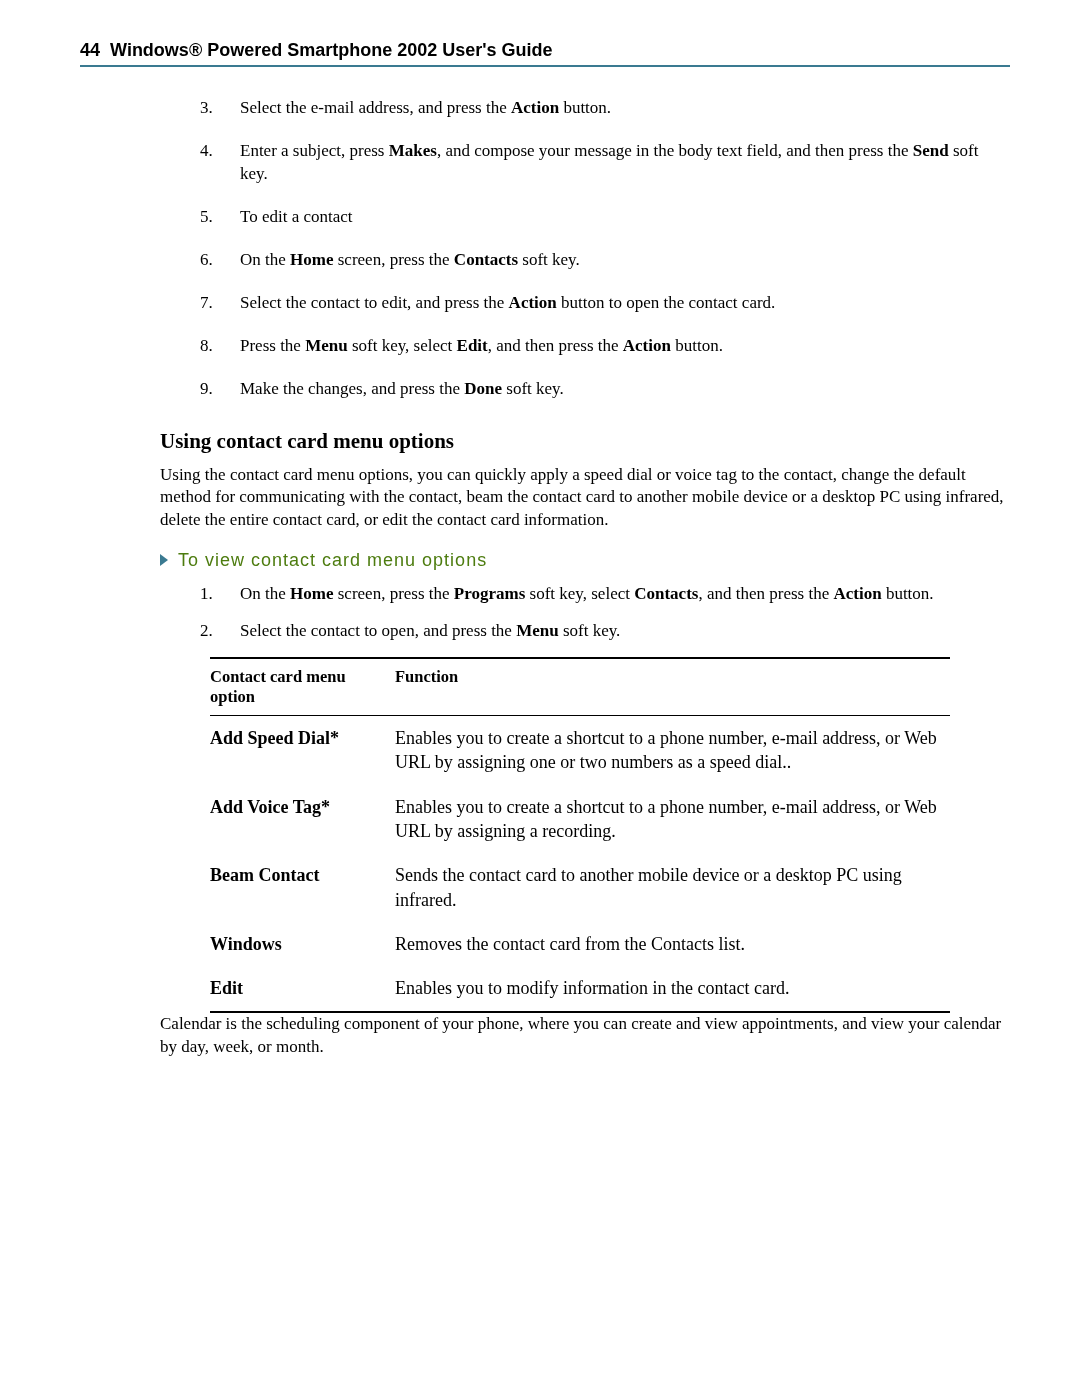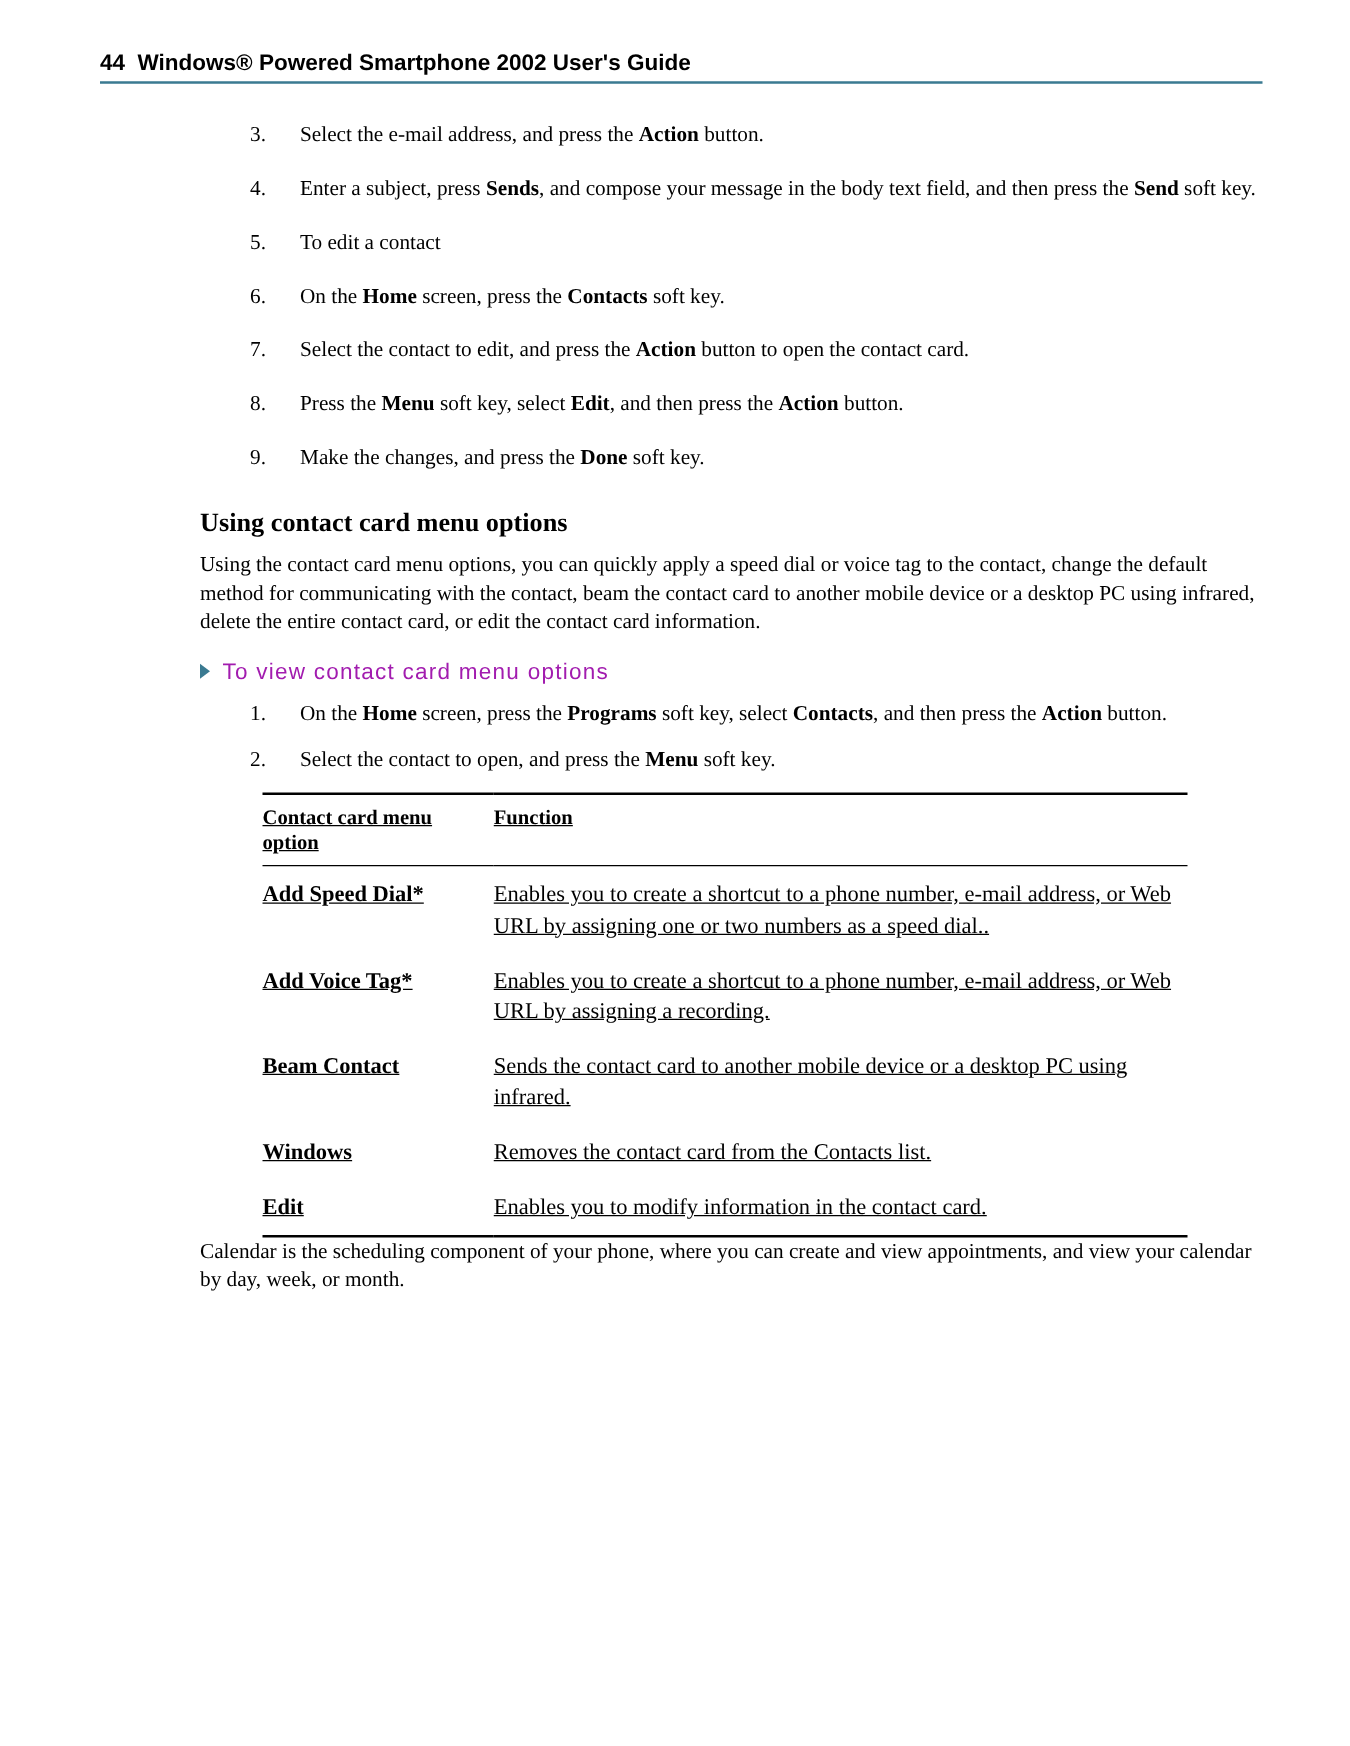--- a/index.html
+++ b/index.html
@@ -76,21 +76,21 @@
     font-weight: bold;
     font-size: 21px;
     margin: 14px 0 10px 0;
   }
   .para {
     font-size: 17px;
     line-height: 1.35;
     margin: 0 0 14px 0;
   }
   .proc-head {
-    color: #a21caf;
+    color: #4d7c0f;
     font-family: Arial, Helvetica, sans-serif;
     font-size: 18px;
     letter-spacing: 1px;
     margin: 18px 0 12px 0;
     position: relative;
     padding-left: 18px;
   }
   .proc-head::before {
     content: "";
     position: absolute;
@@ -99,21 +99,20 @@
     width: 0;
     height: 0;
     border-top: 6px solid transparent;
     border-bottom: 6px solid transparent;
     border-left: 8px solid #3a7a91;
   }
   .table-wrap {
     margin-left: 130px;
     margin-right: 60px;
     margin-top: 8px;
-    text-decoration: underline;
   }
   table.menu-table {
     border-collapse: collapse;
     width: 100%;
     font-size: 18px;
   }
   table.menu-table thead th {
     text-align: left;
     font-family: "Times New Roman", Times, serif;
     font-weight: bold;
@@ -154,21 +153,21 @@
 <div class="page">
 
   <div class="header-line">
     <span class="header-text">
       <span class="page-num">44</span>&nbsp;&nbsp;<span>Windows® Powered Smartphone 2002 User's Guide</span>
     </span>
   </div>
 
   <ol class="ol-steps">
     <li>Select the e-mail address, and press the <b>Action</b> button.</li>
-    <li>Enter a subject, press <b>Sends</b>, and compose your message in the body text field, and then press the <b>Send</b> soft key.</li>
+    <li>Enter a subject, press <b>Makes</b>, and compose your message in the body text field, and then press the <b>Send</b> soft key.</li>
     <li>To edit a contact</li>
     <li>On the <b>Home</b> screen, press the <b>Contacts</b> soft key.</li>
     <li>Select the contact to edit, and press the <b>Action</b> button to open the contact card.</li>
     <li>Press the <b>Menu</b> soft key, select <b>Edit</b>, and then press the <b>Action</b> button.</li>
     <li>Make the changes, and press the <b>Done</b> soft key.</li>
   </ol>
 
   <div class="body-indent">
 
     <h3 class="subhead">Using contact card menu options</h3>

